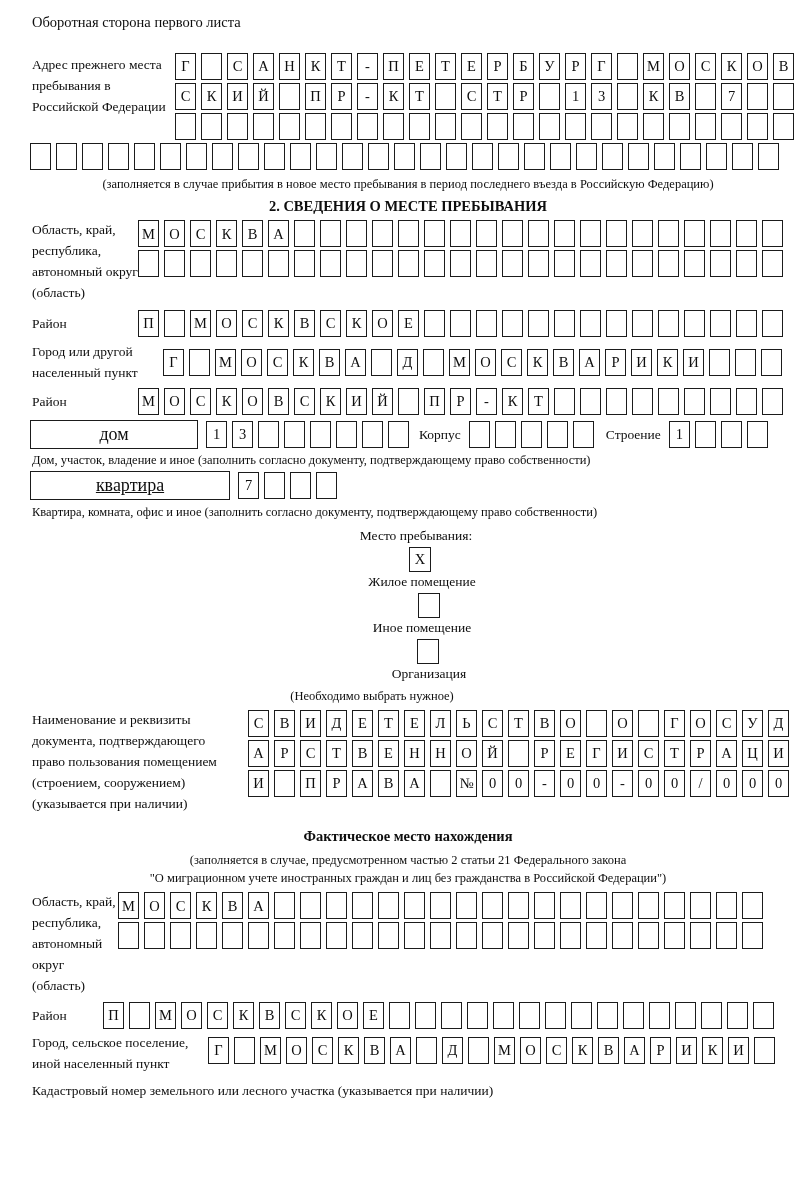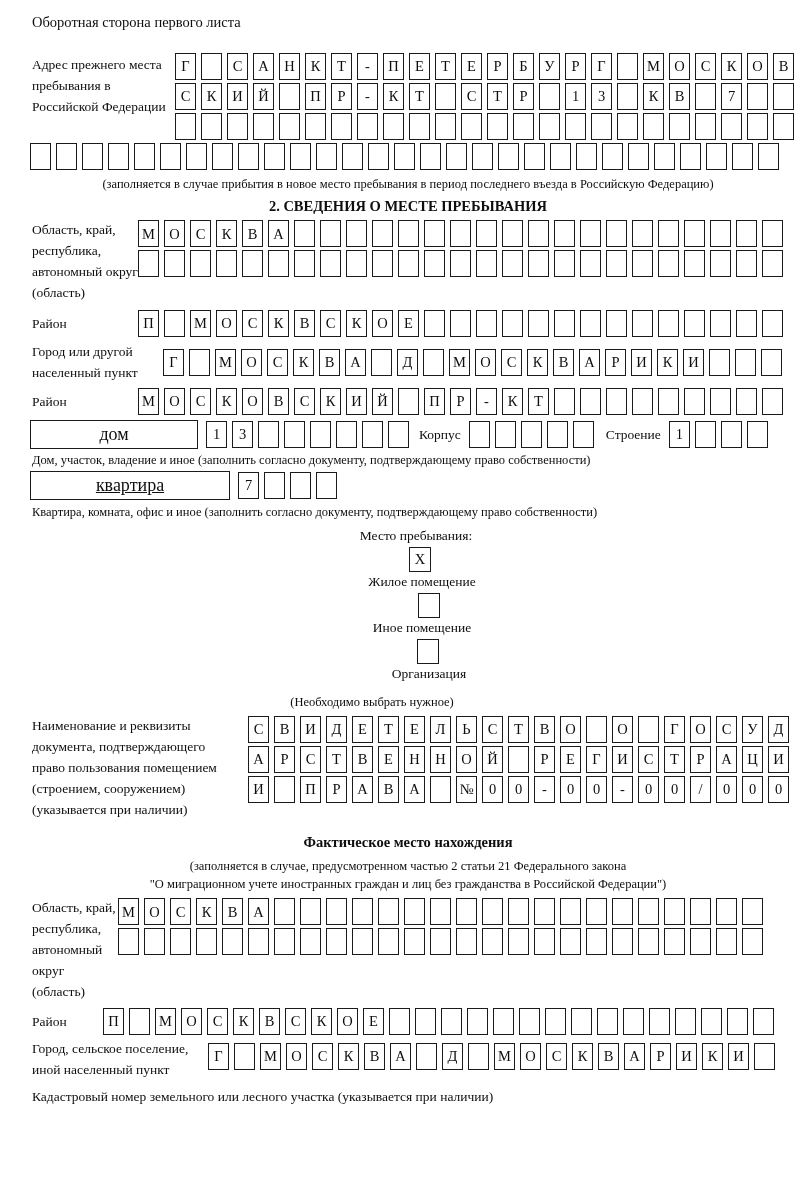--- a/index.html
+++ b/index.html
@@ -367,21 +367,21 @@
     <div class="flabel" style="margin-left:12px;">Жилое помещение</div>
     <div class="cellrow checkbox-cell" style="margin-left:26px;">
         <span class="cell"></span>
       </div>
     <div class="flabel" style="margin-left:12px;">Иное помещение</div>
     <div class="cellrow checkbox-cell" style="margin-left:24px;">
         <span class="cell"></span>
       </div>
     <div class="flabel" style="margin-left:26px;">Организация</div>
   </div>
-  <div class="note center" style="margin-top:9px; margin-left:200px; width:280px;">(Необходимо выбрать нужное)</div>
+  <div class="note center" style="margin-top:3px; margin-left:200px; width:280px;">(Необходимо выбрать нужное)</div>
 
   <div class="frow" style="margin-top:6px;">
     <div class="flabel" style="flex:0 0 216px; padding-right:14px;">Наименование и реквизиты документа, подтверждающего право пользования помещением (строением, сооружением) (указывается при наличии)</div>
     <div class="cellcol">
       <div class="cellrow">
           <span class="cell">С</span>
           <span class="cell">В</span>
           <span class="cell">И</span>
           <span class="cell">Д</span>
           <span class="cell">Е</span>

